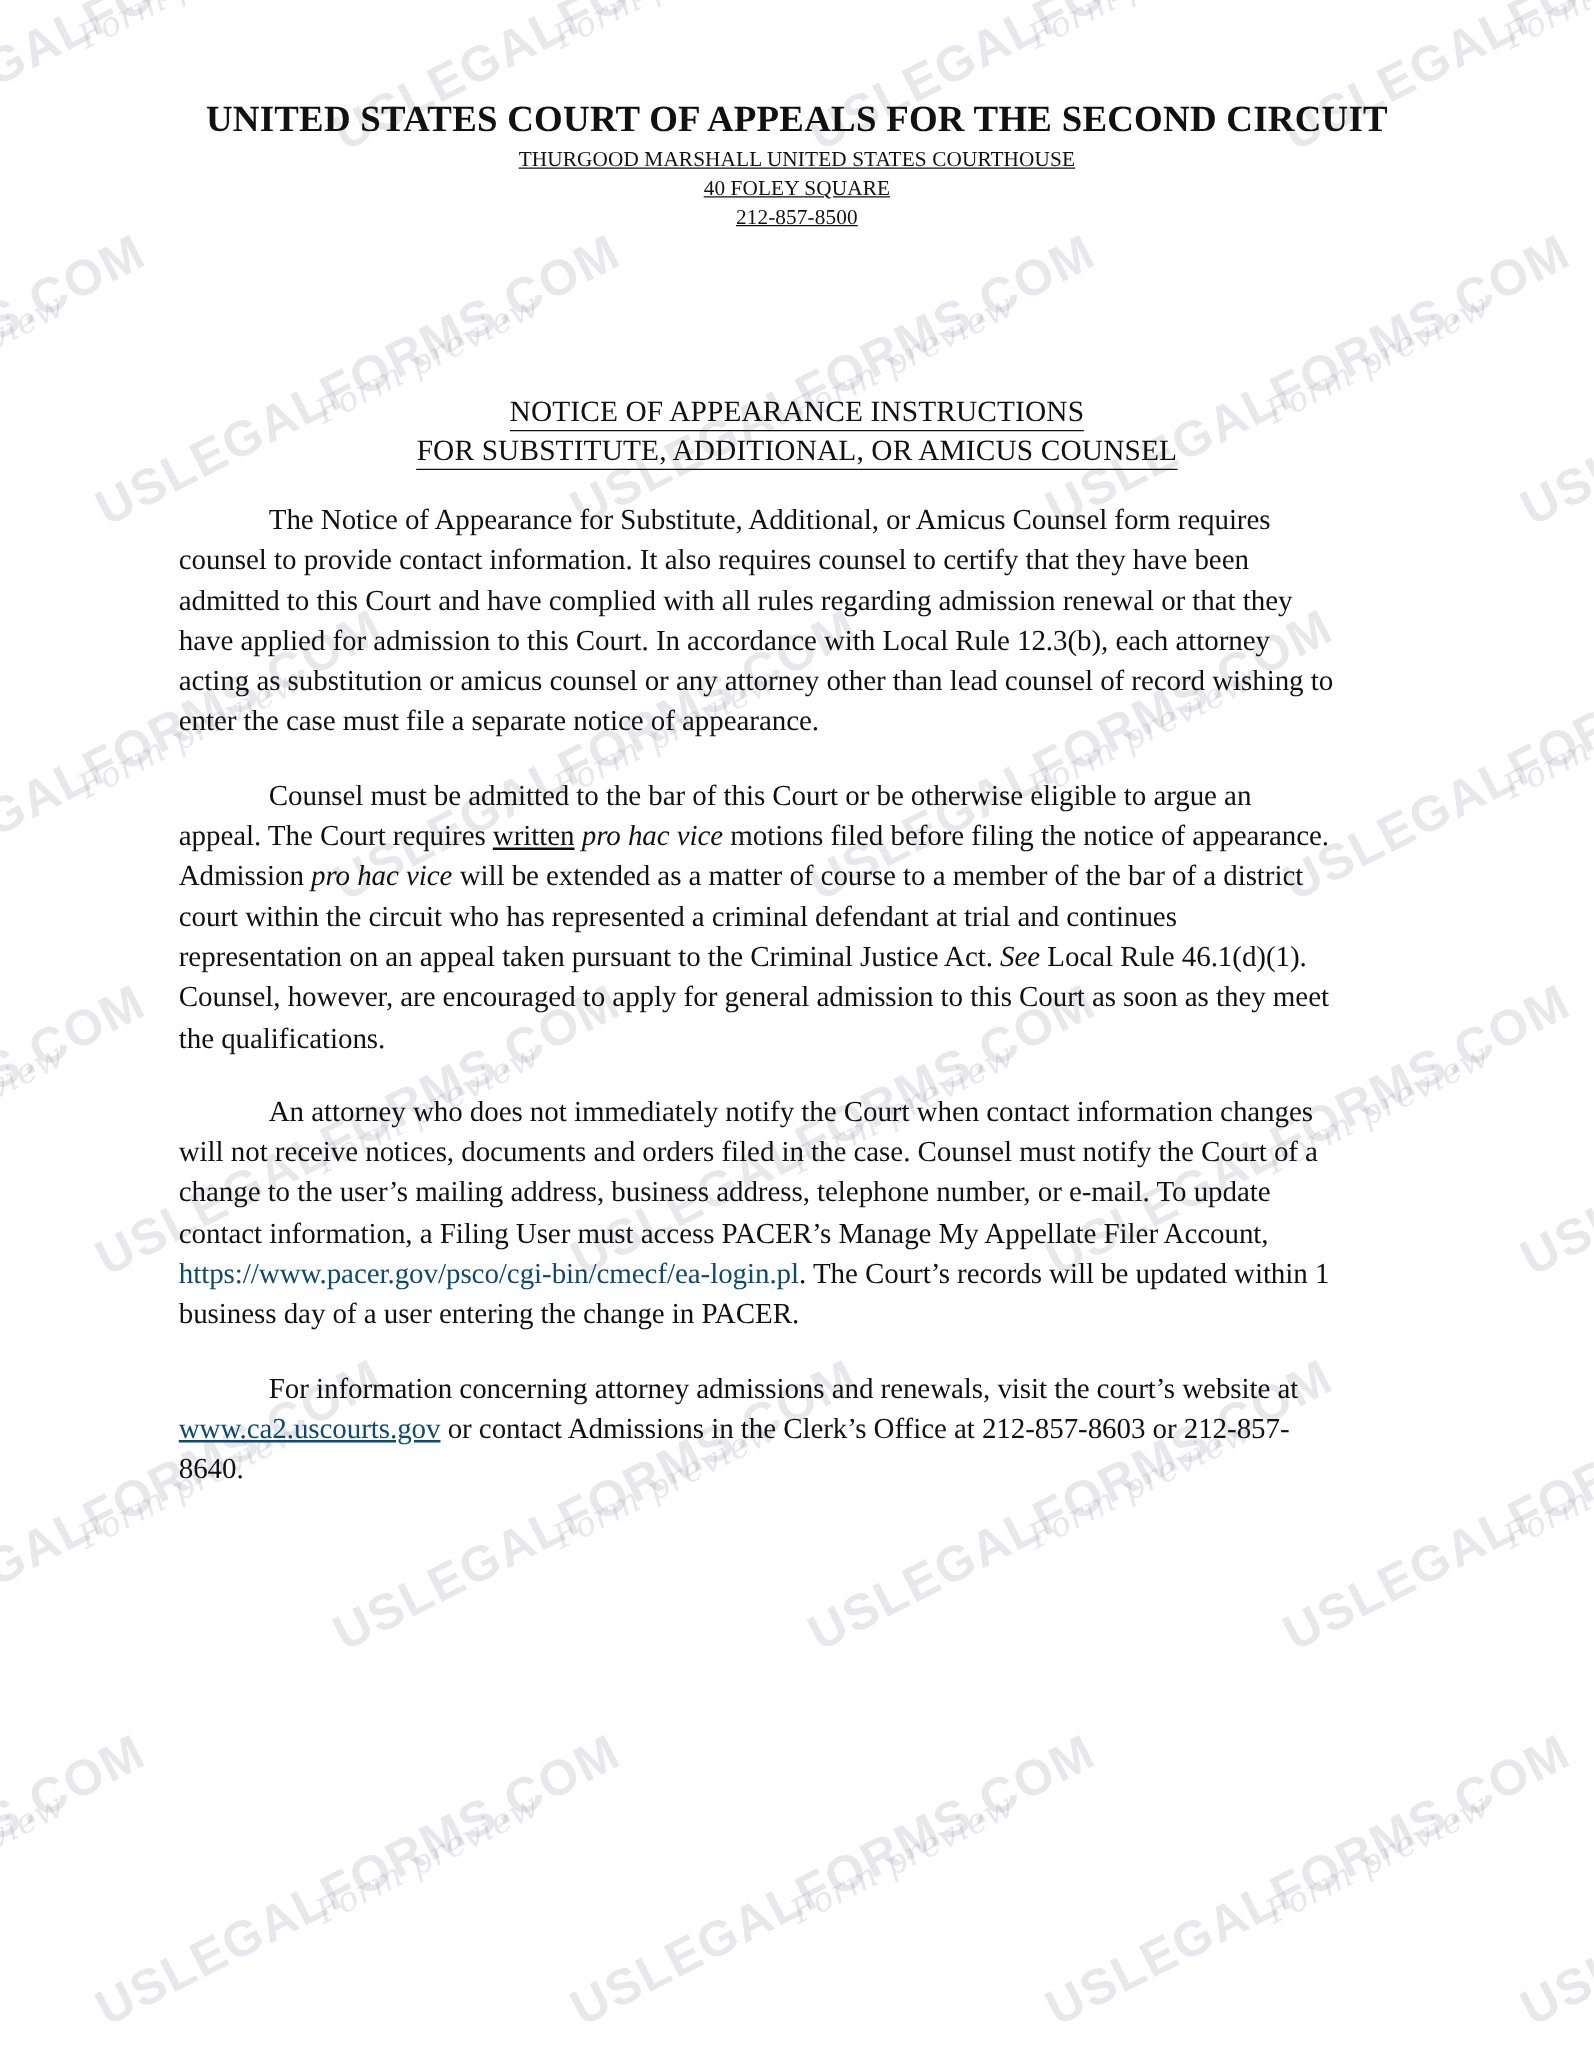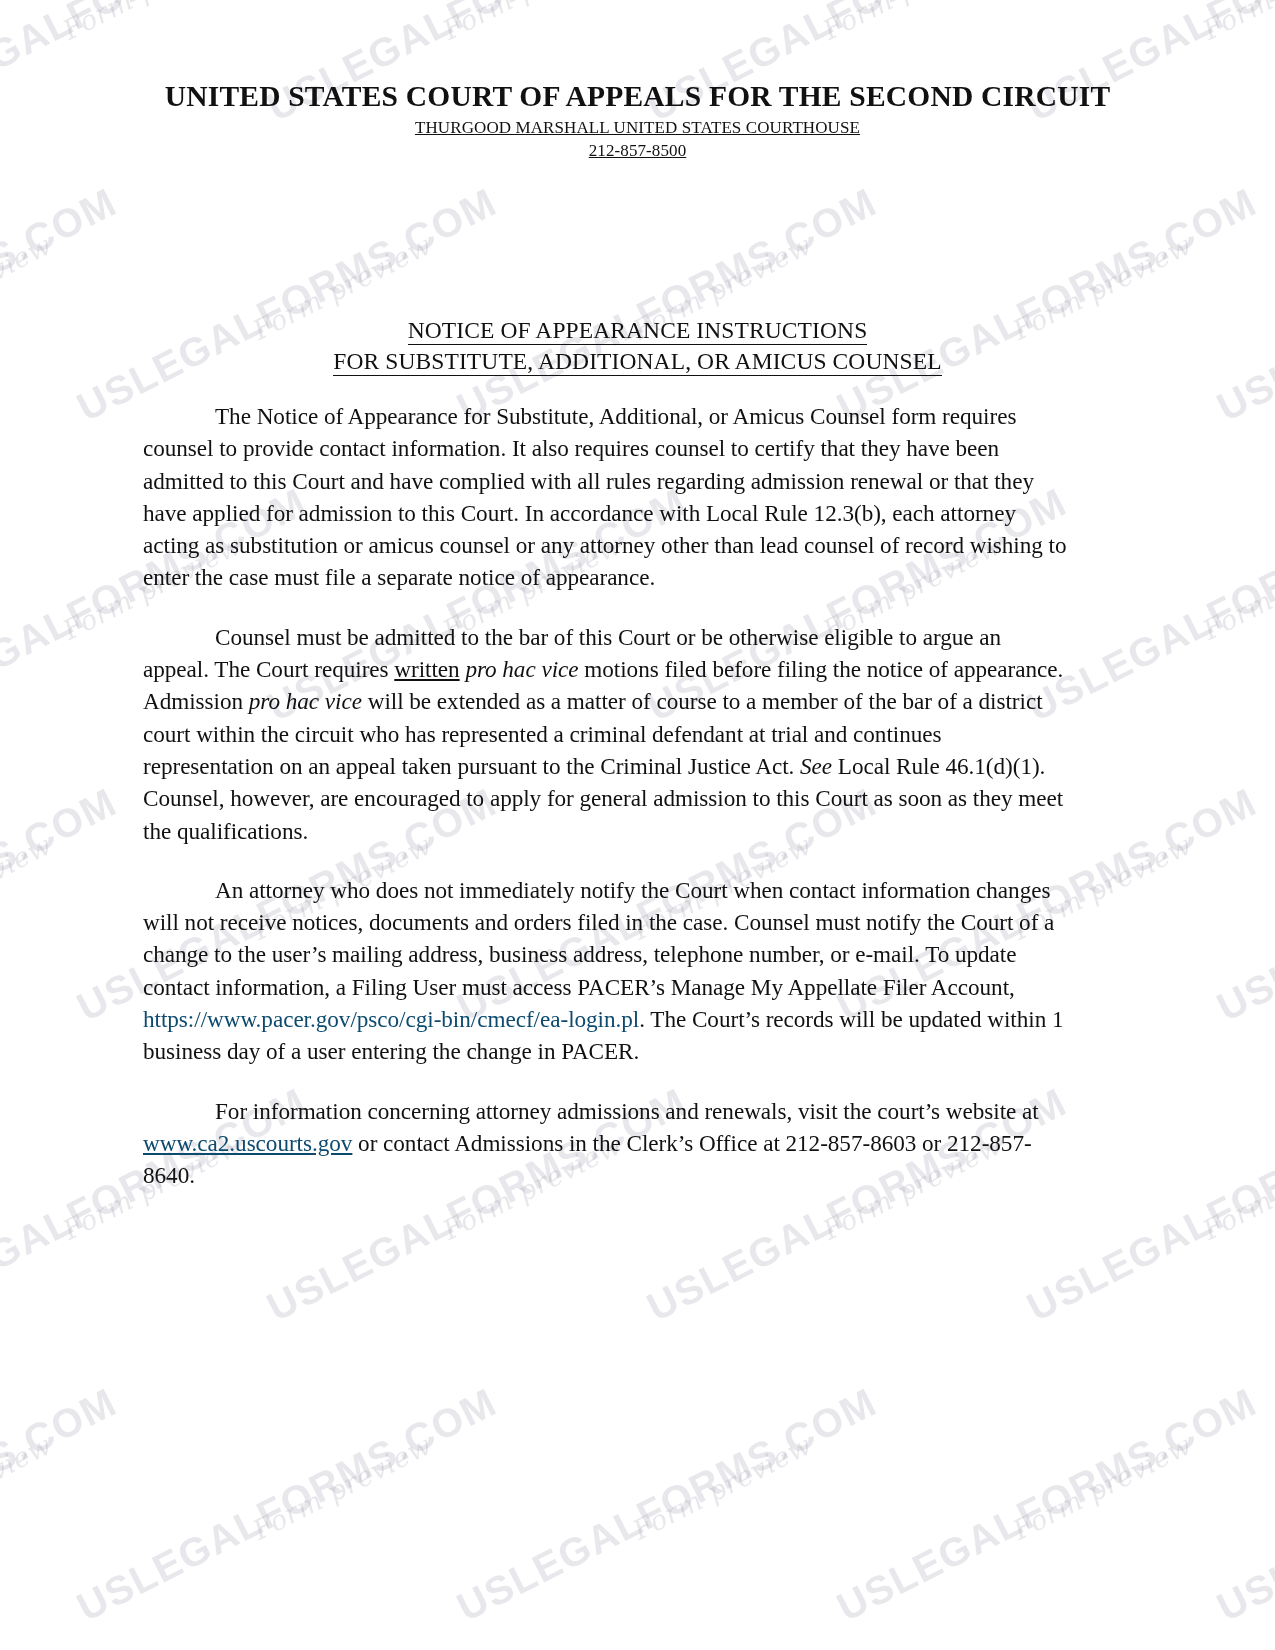--- a/index.html
+++ b/index.html
@@ -173,20 +173,21 @@
     <div class="wm wm-main" style="left: 830px; top: 1590px; transform: rotate(-27deg);">USLEGALFORMS.COM</div>
     <div class="wm wm-sub" style="left: 1008px; top: 1518px; transform: rotate(-27deg);">Form preview</div>
     <div class="wm wm-main" style="left: 1210px; top: 1590px; transform: rotate(-27deg);">USLEGALFORMS.COM</div>
   </div>
 
 <div id="page">
 
   <div id="letterhead">
     <h1 class="court-name">UNITED STATES COURT OF APPEALS FOR THE SECOND CIRCUIT</h1>
     <p class="courthouse-line">THURGOOD MARSHALL UNITED STATES COURTHOUSE</p>
+    <p class="courthouse-line">40 FOLEY SQUARE</p>
     <p class="courthouse-line">212-857-8500</p>
   </div>
 
   <div id="doc-title">
     <p class="title-line"><span>NOTICE OF APPEARANCE INSTRUCTIONS</span></p>
     <p class="title-line"><span>FOR SUBSTITUTE, ADDITIONAL, OR AMICUS COUNSEL</span></p>
   </div>
 
   <div id="body-copy">
 

